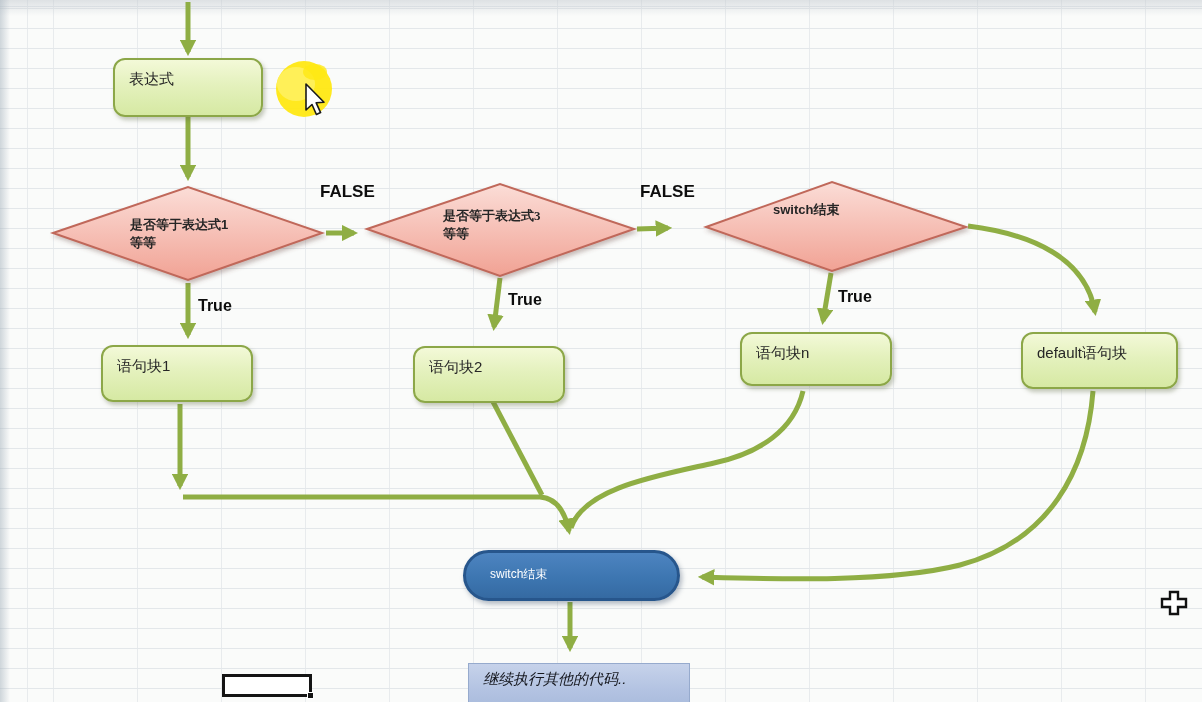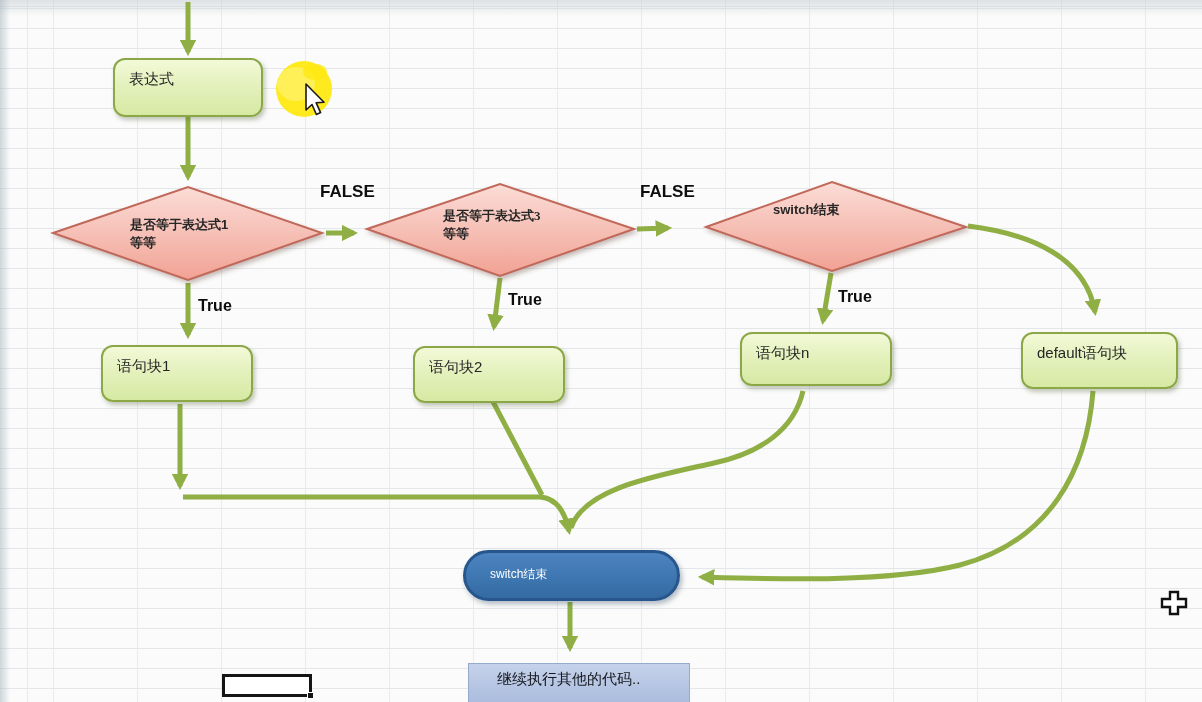--- a/index.html
+++ b/index.html
@@ -37,21 +37,21 @@
   }
   .pill .lbl{position:absolute;left:24px;top:13px;white-space:nowrap;}
 
   
   .note{
     position:absolute;box-sizing:border-box;
     background:linear-gradient(180deg,#c6d2ea 0%,#b3c3e2 60%,#a9bbdc 100%);
     border:1px solid #96aacd;
     color:#16181f;font-size:15px;
   }
-  .note .lbl{position:absolute;left:28px;top:6px;white-space:nowrap;}
+  .note .lbl{position:absolute;left:14px;top:6px;white-space:nowrap;font-style:italic;}
 
   
   .dtext{position:absolute;color:#262626;font-size:13px;line-height:18px;font-weight:600;white-space:nowrap;}
 
   
   .elabel{position:absolute;color:#0d0d0d;font-weight:700;white-space:nowrap;}
   .false-l{font-size:17px;}
   .true-l{font-size:16px;}
 
   

